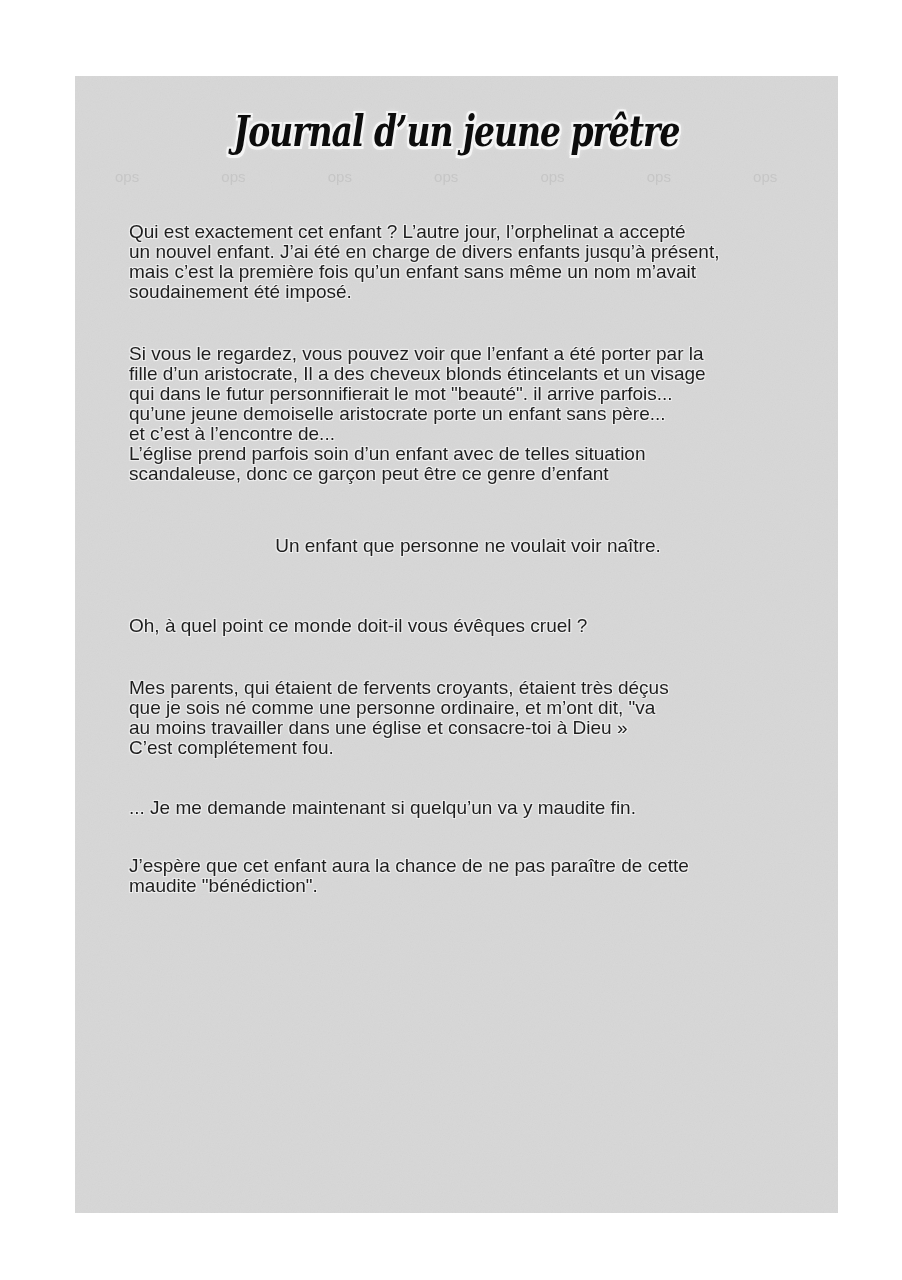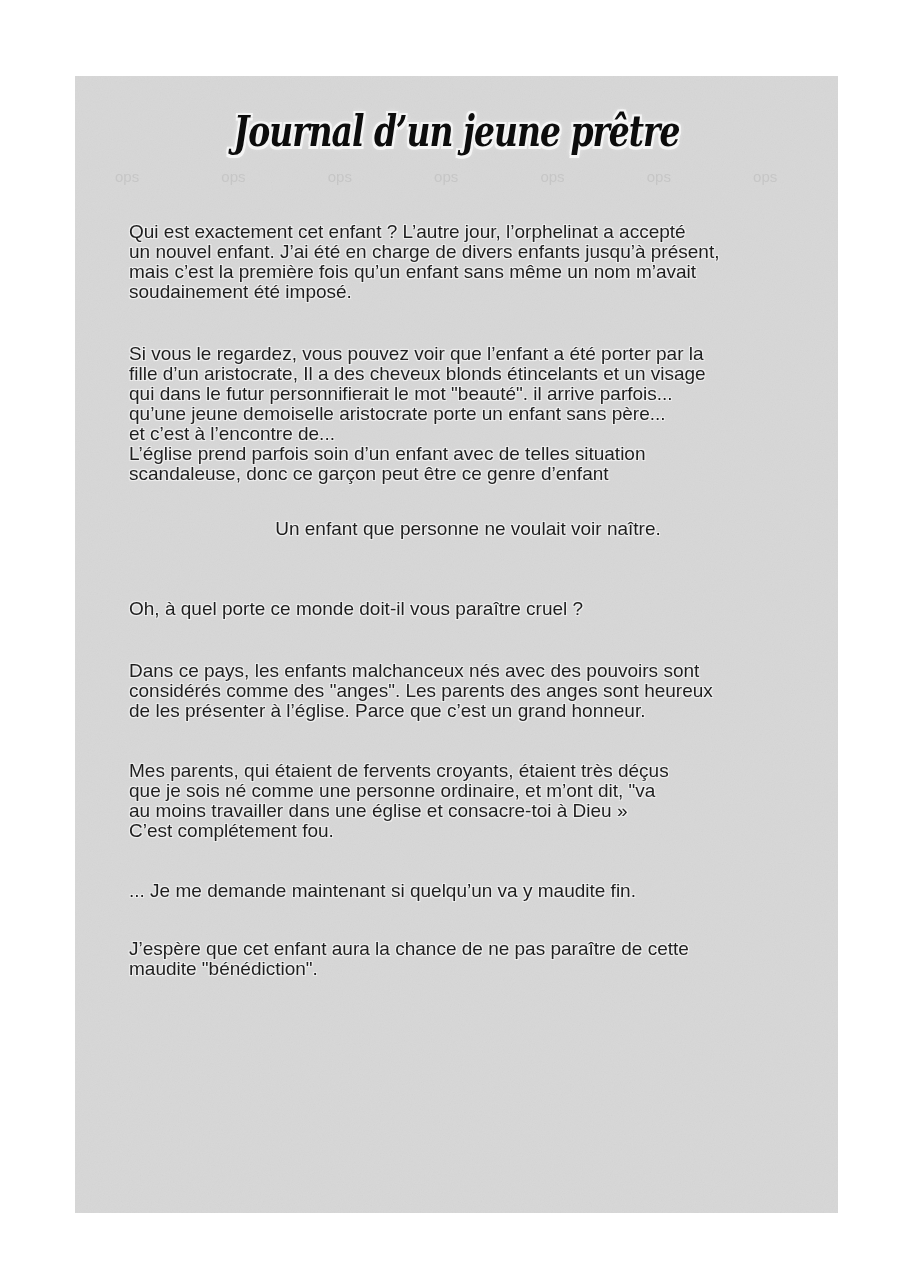--- a/index.html
+++ b/index.html
@@ -87,21 +87,21 @@
     font-size: 19px;
     line-height: 20px;
     color: #1e1e1e;
     text-shadow:
       -1px -1px 0 #eeeeee,  1px -1px 0 #eeeeee,
       -1px  1px 0 #eeeeee,  1px  1px 0 #eeeeee,
        0 0 3px #f5f5f5;
     margin: 0;
   }
   .para.gap-after-1 { margin-bottom: 42px; }
-  .para.gap-after-2 { margin-bottom: 35px; }
+  .para.gap-after-2 { margin-bottom: 52px; }
   .para.gap-after-3 { margin-bottom: 60px; text-align: center; }
   .para.gap-after-4 { margin-bottom: 42px; }
   .para.gap-after-5 { margin-bottom: 40px; }
   .para.gap-after-6 { margin-bottom: 40px; }
   .para.gap-after-7 { margin-bottom: 40px; }
   .para.gap-after-8 { margin-bottom: 38px; }
 </style>
 </head>
 <body>
 
@@ -129,24 +129,21 @@
 mais c’est la première fois qu’un enfant sans même un nom m’avait
 soudainement été imposé.</p>
       <p class="para gap-after-2">Si vous le regardez, vous pouvez voir que l’enfant a été porter par la
 fille d’un aristocrate, Il a des cheveux blonds étincelants et un visage
 qui dans le futur personnifierait le mot "beauté". il arrive parfois...
 qu’une jeune demoiselle aristocrate porte un enfant sans père...
 et c’est à l’encontre de...
 L’église prend parfois soin d’un enfant avec de telles situation
 scandaleuse, donc ce garçon peut être ce genre d’enfant</p>
       <p class="para gap-after-3">Un enfant que personne ne voulait voir naître.</p>
-      <p class="para gap-after-4">Oh, à quel porte ce monde doit-il vous paraître cruel ?</p>
-      <p class="para gap-after-5">Dans ce pays, les enfants malchanceux nés avec des pouvoirs sont
-considérés comme des "anges". Les parents des anges sont heureux
-de les présenter à l’église. Parce que c’est un grand honneur.</p>
+      <p class="para gap-after-4">Oh, à quel point ce monde doit-il vous évêques cruel ?</p>
       <p class="para gap-after-6">Mes parents, qui étaient de fervents croyants, étaient très déçus
 que je sois né comme une personne ordinaire, et m’ont dit, "va
 au moins travailler dans une église et consacre-toi à Dieu »
 C’est complétement fou.</p>
       <p class="para gap-after-8">... Je me demande maintenant si quelqu’un va y maudite fin.</p>
       <p class="para">J’espère que cet enfant aura la chance de ne pas paraître de cette
 maudite "bénédiction".</p>
     </div>
 
   </div>

